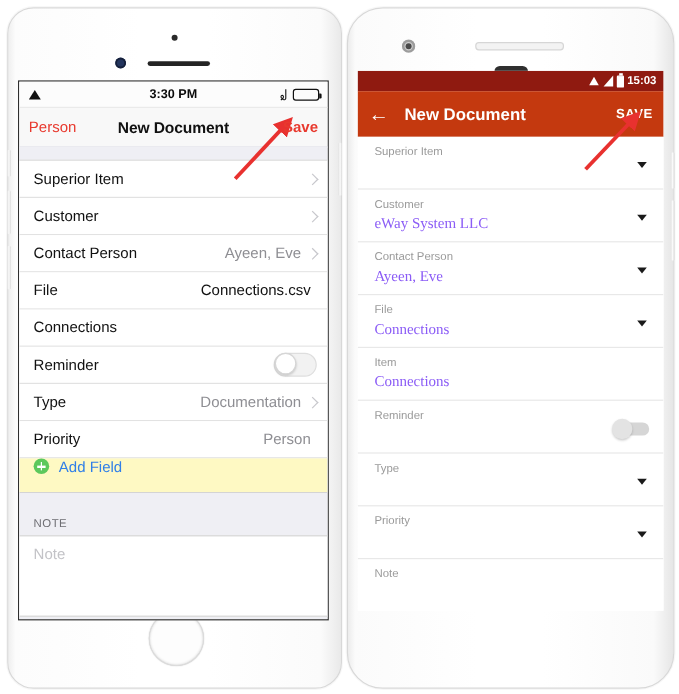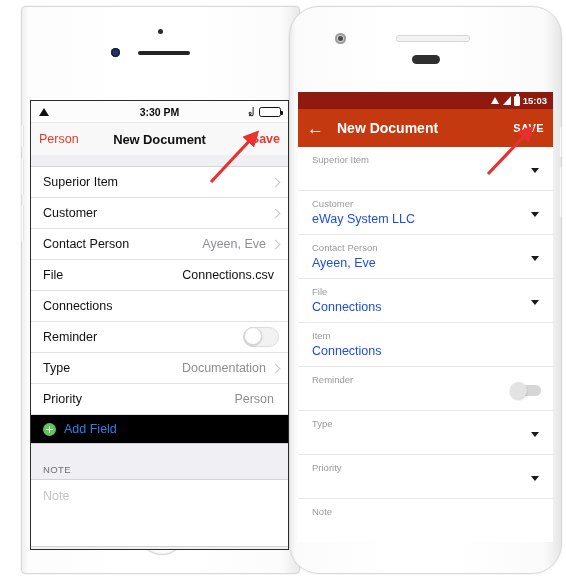--- a/index.html
+++ b/index.html
@@ -13,22 +13,22 @@
   .stage{position:absolute;inset:0;}
 
   
   .phone{
     position:absolute;
     background:#fdfdfd;
     border:1px solid #d8d8d8;
     box-shadow:0 0 0 1px rgba(0,0,0,0.03);
   }
   .iphone{
-    left:21px;top:6px;width:277px;height:566px;
-    border-radius:4px;
+    left:6px;top:6px;width:277px;height:566px;
+    border-radius:22px;
     background:linear-gradient(to right,#efefef 0px,#fcfcfc 6px,#ffffff 40%,#ffffff 60%,#fbfbfb 94%,#e9e9e9 100%);
   }
   .android{
     left:289px;top:6px;width:271px;height:566px;
     border-radius:30px;
     background:linear-gradient(to right,#ececec 0px,#fbfbfb 6px,#ffffff 40%,#ffffff 60%,#fafafa 94%,#e6e6e6 100%);
   }
   
   .sidebtn{position:absolute;background:linear-gradient(to right,#e2e2e2,#fbfbfb,#d9d9d9);border-radius:1px;}
   .ip-btn-sil{left:-1px;top:118px;width:3px;height:22px;}
@@ -44,21 +44,21 @@
   .ip-speaker{position:absolute;left:116px;top:44px;width:52px;height:4px;border-radius:3px;background:#242424;}
   .ip-home{position:absolute;left:50%;margin-left:-22px;bottom:18px;width:44px;height:44px;border-radius:50%;background:#fdfdfd;border:1.5px solid #dcdcdc;box-shadow:inset 0 0 2px rgba(0,0,0,0.14),0 0 1px rgba(0,0,0,0.25);}
 
   
   .an-cam{position:absolute;left:45px;top:26px;width:11px;height:11px;border-radius:50%;background:#cfcfcf;box-shadow:inset 0 0 0 2px #9c9c9c;}
   .an-cam:after{content:"";position:absolute;left:3px;top:3px;width:5px;height:5px;border-radius:50%;background:#4a4a4a;}
   .an-speaker{position:absolute;left:106px;top:28px;width:72px;height:5px;border-radius:3px;background:#f3f3f3;border:1px solid #d6d6d6;}
   .an-oval{position:absolute;left:50%;margin-left:-14px;top:48px;width:28px;height:9px;border-radius:6px;background:#2f2f2f;}
 
   
-  .screen{position:absolute;overflow:hidden;background:#fff;margin-top:33px;}
+  .screen{position:absolute;overflow:hidden;background:#fff;}
   .ip-screen{left:8px;top:60px;width:259px;height:450px;border:1px solid #2e2e2e;box-sizing:border-box;}
   .an-screen{left:8px;top:52px;width:255px;height:450px;box-sizing:border-box;}
 
   
   .ios-status{
     height:21px;display:flex;align-items:center;
     background:#fcfcfc;border-bottom:1px solid #eaeaea;
     font-size:10.5px;font-weight:bold;color:#0a0a0a;position:relative;
   }
   .ios-status .left{position:absolute;left:8px;display:flex;align-items:center;}
@@ -87,21 +87,21 @@
     padding:0 9px 0 12px;box-sizing:border-box;
     border-bottom:1px solid #e2e2e2;background:#fff;
   }
   .ios-row:last-child{border-bottom:none;}
   .ios-row .lbl{font-size:12.5px;color:#111;flex:1;}
   .ios-row .val{font-size:12.5px;color:#8e8e93;margin-right:5px;}
   .ios-row .val.dark{color:#111;}
   .chev{width:6px;height:6px;border-right:1.4px solid #c7c7cc;border-bottom:1.4px solid #c7c7cc;transform:rotate(-45deg);margin-left:1px;flex:none;}
   .ios-toggle{width:34px;height:18px;border-radius:10px;background:#f2f2f2;border:1px solid #dedede;position:relative;flex:none;}
   .ios-toggle .knob{position:absolute;left:0;top:-1px;width:18px;height:18px;border-radius:50%;background:#fff;border:1px solid #d6d6d6;box-shadow:0 1px 2px rgba(0,0,0,0.18);box-sizing:border-box;}
-  .ios-add{height:28px;display:flex;align-items:center;padding-left:12px;background:#000000;}
+  .ios-add{height:28px;display:flex;padding-left:12px;background:#fef9c3;}
   .plus{width:13px;height:13px;border-radius:50%;background:#5cc85c;position:relative;flex:none;margin-right:8px;}
   .plus:before,.plus:after{content:"";position:absolute;background:#fff;}
   .plus:before{left:3px;top:6px;width:7px;height:1.6px;}
   .plus:after{left:5.7px;top:3.2px;width:1.6px;height:7px;}
   .ios-add .txt{font-size:12.5px;color:#2f7fe8;}
   .ios-hdr{font-size:9.5px;color:#6d6d72;letter-spacing:.4px;padding:0 0 4px 12px;background:#efeff4;}
   .ios-note{background:#fff;border-top:1px solid #d4d4d4;border-bottom:1px solid #d4d4d4;height:68px;padding:6px 12px;box-sizing:border-box;}
   .ios-note .ph{font-size:12.5px;color:#c3c3c7;}
 
   
@@ -109,21 +109,21 @@
   .an-bar{height:38px;background:#c4390f;display:flex;align-items:center;padding:0 9px;box-sizing:border-box;color:#fff;}
   .an-bar .back{font-size:17px;line-height:1;margin-right:13px;}
   .an-bar .title{font-size:14px;font-weight:bold;flex:1;}
   .an-bar .save{font-size:11px;font-weight:bold;letter-spacing:.4px;}
   .an-body{position:absolute;top:55px;left:0;right:0;bottom:0;background:#fff;overflow:hidden;}
   .an-field{
     height:44px;border-bottom:1px solid #e8e8e8;
     padding:6px 12px 0 14px;box-sizing:border-box;position:relative;display:flex;flex-direction:column;justify-content:flex-start;
   }
   .an-field .lbl{font-size:9.5px;color:#9a9a9a;line-height:13px;}
-  .an-field .val{font-size:12.5px;color:#1d4ed8;line-height:16px;margin-top:1px;}
+  .an-field .val{font-size:12.5px;color:#8b5cf6;line-height:16px;margin-top:1px;font-family:Liberation Serif, serif;}
   .caret{position:absolute;right:14px;top:21px;width:0;height:0;border-left:4.5px solid transparent;border-right:4.5px solid transparent;border-top:5px solid #1a1a1a;}
   .an-toggle{position:absolute;right:12px;top:18px;width:28px;height:11px;border-radius:6px;background:#d6d6d6;}
   .an-toggle .knob{position:absolute;left:-3px;top:-3px;width:17px;height:17px;border-radius:50%;background:#e3e3e3;box-shadow:0 1px 2px rgba(0,0,0,0.2);}
 
   
   .ic-wifi{width:9px;height:8px;position:relative;}
   .ic-wifi:before{content:"";position:absolute;left:0;bottom:1px;width:0;height:0;border-left:4.5px solid transparent;border-right:4.5px solid transparent;border-bottom:7px solid currentColor;}
   .ic-sig{width:0;height:0;border-left:8px solid transparent;border-bottom:9px solid #fff;}
   .ic-bat{width:6px;height:10px;border:1px solid #fff;border-radius:1px;background:#fff;box-sizing:border-box;position:relative;}
   .ic-bat:after{content:"";position:absolute;left:1.5px;top:-2.5px;width:3px;height:2px;background:#fff;}

